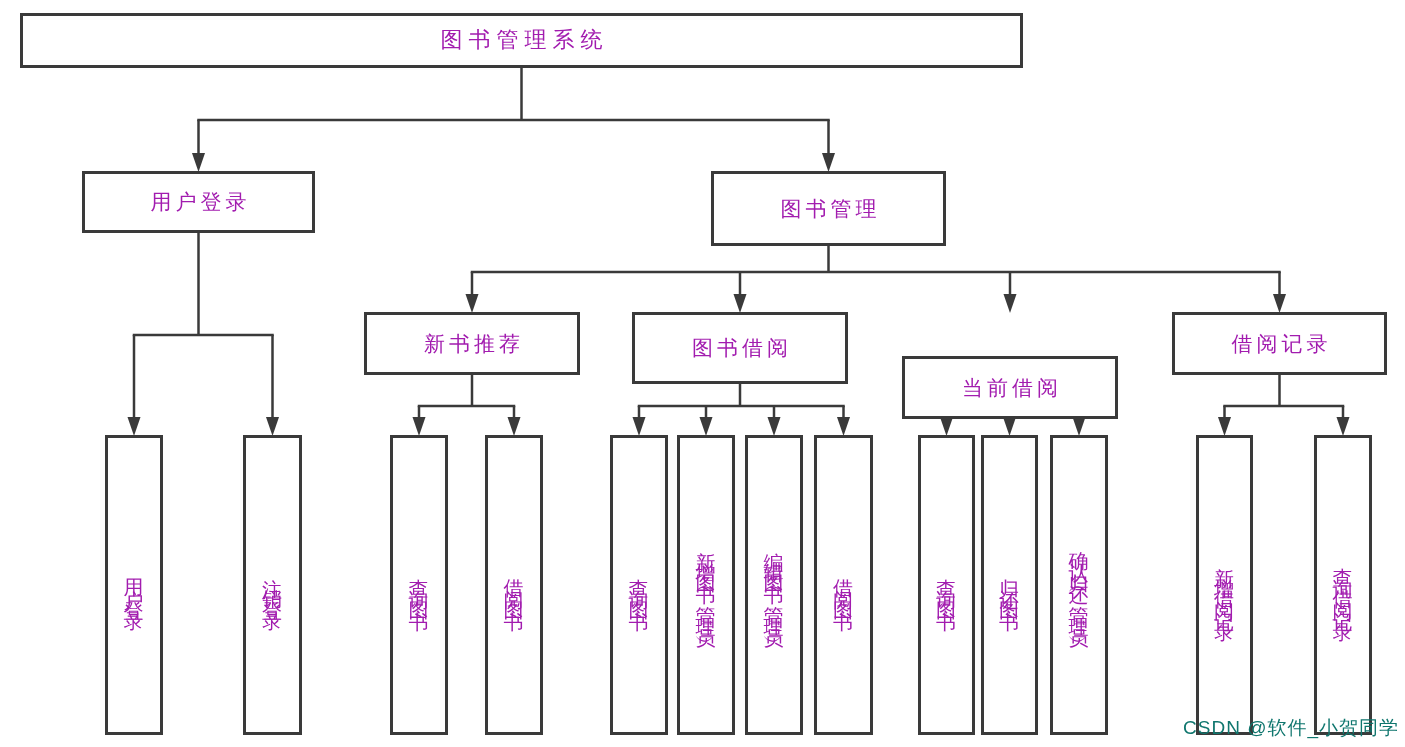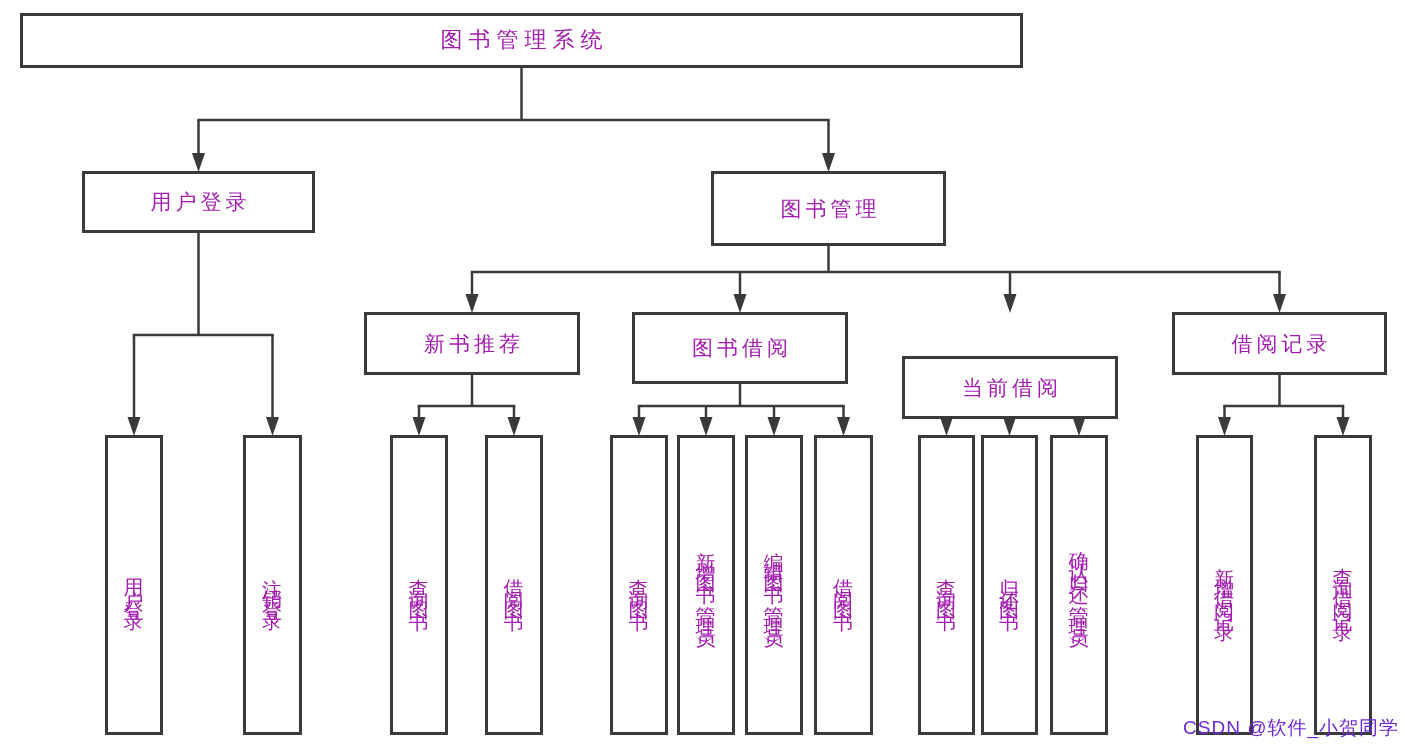--- a/index.html
+++ b/index.html
@@ -29,21 +29,21 @@
     writing-mode:vertical-rl;
     text-orientation:mixed;
     font-size:20px;
     letter-spacing:11px;
   }
   #watermark{
     position:absolute;
     right:6px;
     bottom:6px;
     font-size:19px;
-    color:#6d28d9;
+    color:#0f766e;
     letter-spacing:1px;
     z-index:5;
     white-space:nowrap;
   }
 </style>
 </head>
 <body>
 
 <div id="canvas">
   <svg id="connector-layer" viewBox="0 0 1405 747" xmlns="http://www.w3.org/2000/svg">

